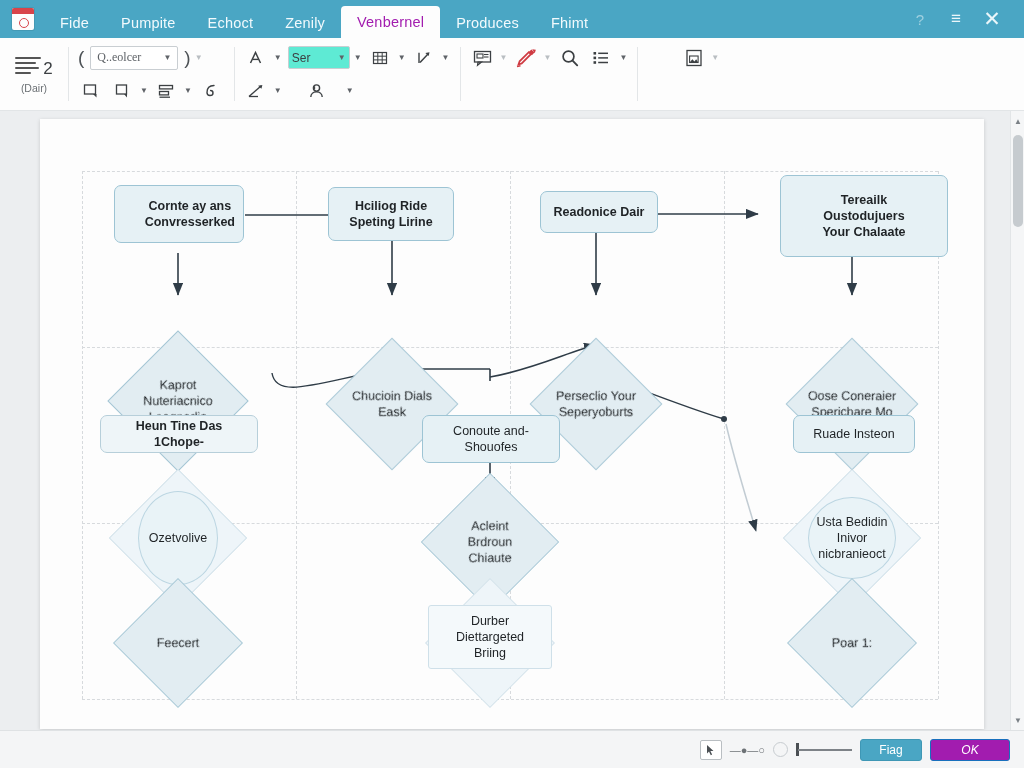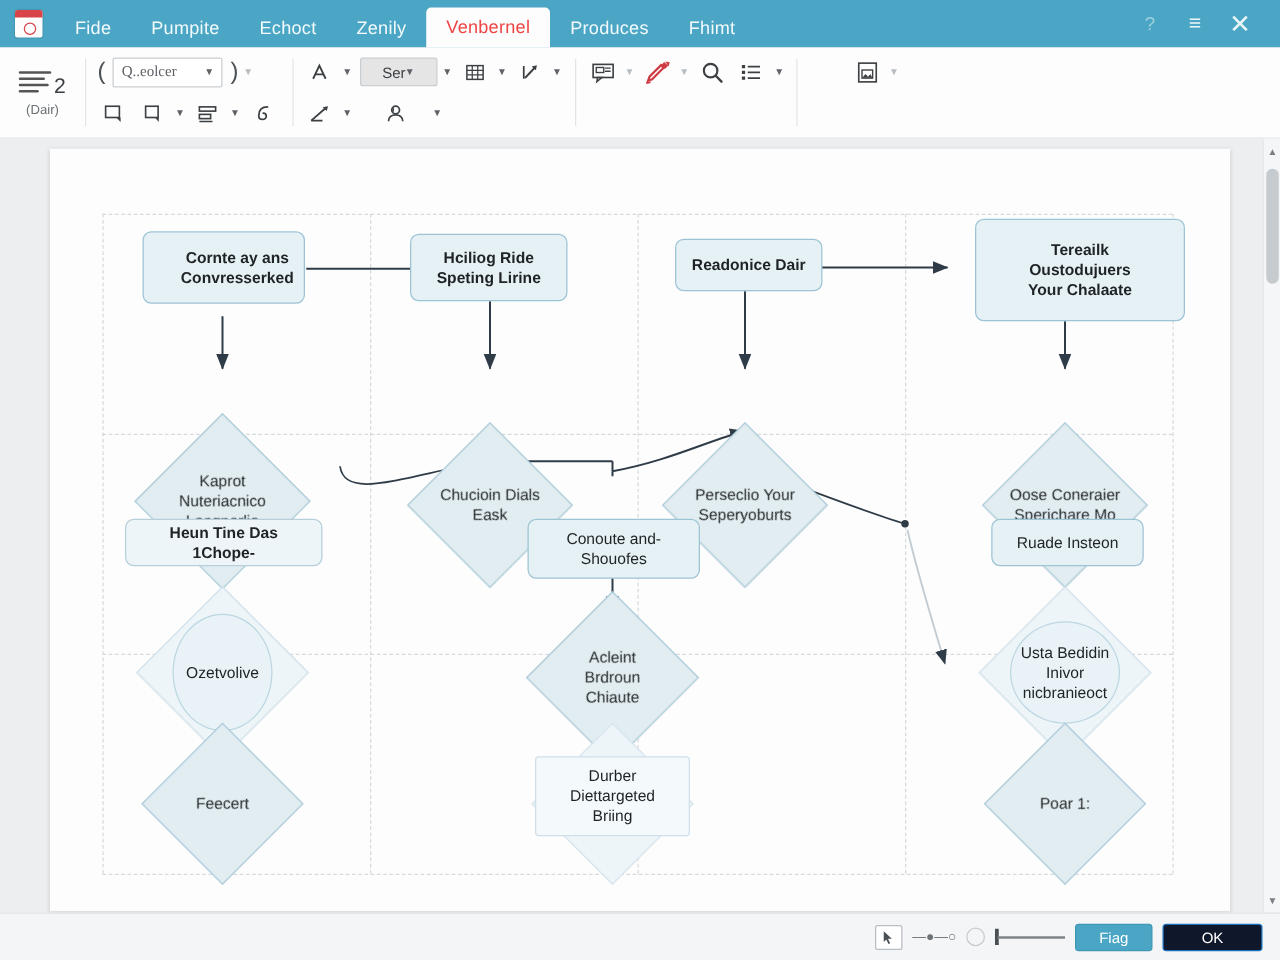--- a/index.html
+++ b/index.html
@@ -33,21 +33,21 @@
     border:1.6px solid #d8444a; border-radius:50%;
   }
   .tabs{ display:flex; align-items:flex-end; height:38px; }
   .tab{
     padding:0 16px; height:30px; line-height:30px;
     color:#f2fafd; font-size:14.5px; letter-spacing:.2px;
     cursor:default; white-space:nowrap;
     filter:blur(.45px);
   }
   .tab.active{
-    background:#fdfdfd; color:#ef4444; border-radius:4px 4px 0 0;
+    background:#fdfdfd; color:#a21caf; border-radius:4px 4px 0 0;
     height:32px; line-height:32px; filter:blur(.3px);
   }
   .win-btns{ margin-left:auto; display:flex; align-items:center; height:38px; padding-right:14px; }
   .win-btn{
     width:36px; height:38px; display:flex; align-items:center; justify-content:center;
     color:#eaf6fa; font-size:17px;
   }
   .win-btn.help{ color:#9fd0e0; font-size:15px; }
   .win-btn.close{ font-size:21px; font-weight:300; }
 
@@ -85,22 +85,22 @@
     display:flex; align-items:center; gap:5px;
     width:88px; height:24px; padding:0 6px;
     background:#fff; border:1px solid #c9ced2; border-radius:2px;
     font-size:12px; color:#5d6166;
   }
   .searchbox .txt{ flex:1; overflow:hidden; white-space:nowrap; filter:blur(.4px);font-family:Liberation Serif, serif; }
   .paren{ font-size:19px; color:#4d5256; }
 
   .selbox{
     display:flex; align-items:center; justify-content:space-between;
-    width:62px; height:23px; padding:0 17px;
-    background:#e5e5e5; border:1px solid #c9ced2; border-radius:2px;
+    width:62px; height:23px; padding:0 3px;
+    background:#5eead4; border:1px solid #c9ced2; border-radius:2px;
     font-size:12px; color:#3c4043;
   }
 
   
   .canvas-area{
     position:absolute; left:0; top:111px; width:1024px; height:619px;
     background:#eceef0;
   }
   .page{
     position:absolute; left:40px; top:8px; width:944px; height:610px;
@@ -172,21 +172,21 @@
   .sb-slider{ display:flex; align-items:center; width:56px; height:18px; }
   .sb-slider .track{ flex:1; height:2px; background:#7d8287; }
   .sb-slider .knob{ width:3px; height:13px; background:#4a4f53; margin-right:-1px;}
   .btn{
     height:22px; min-width:62px; padding:0 14px;
     display:flex; align-items:center; justify-content:center;
     font-size:12px; border-radius:3px; color:#fff;
     background:#4aa6c4; border:1px solid #3e97b5;
     filter:blur(.3px);
   }
-  .btn.primary{ background:#0f172a; border-color:#1870bd; min-width:80px; filter:none; }
+  .btn.primary{ background:#a21caf; border-color:#1870bd; min-width:80px; filter:none;font-style:italic; }
 </style>
 </head>
 <body>
 
 <div class="titlebar">
   <div class="app-icon"></div>
   <div class="tabs">
     <div class="tab">Fide</div>
     <div class="tab">Pumpite</div>
     <div class="tab">Echoct</div>

